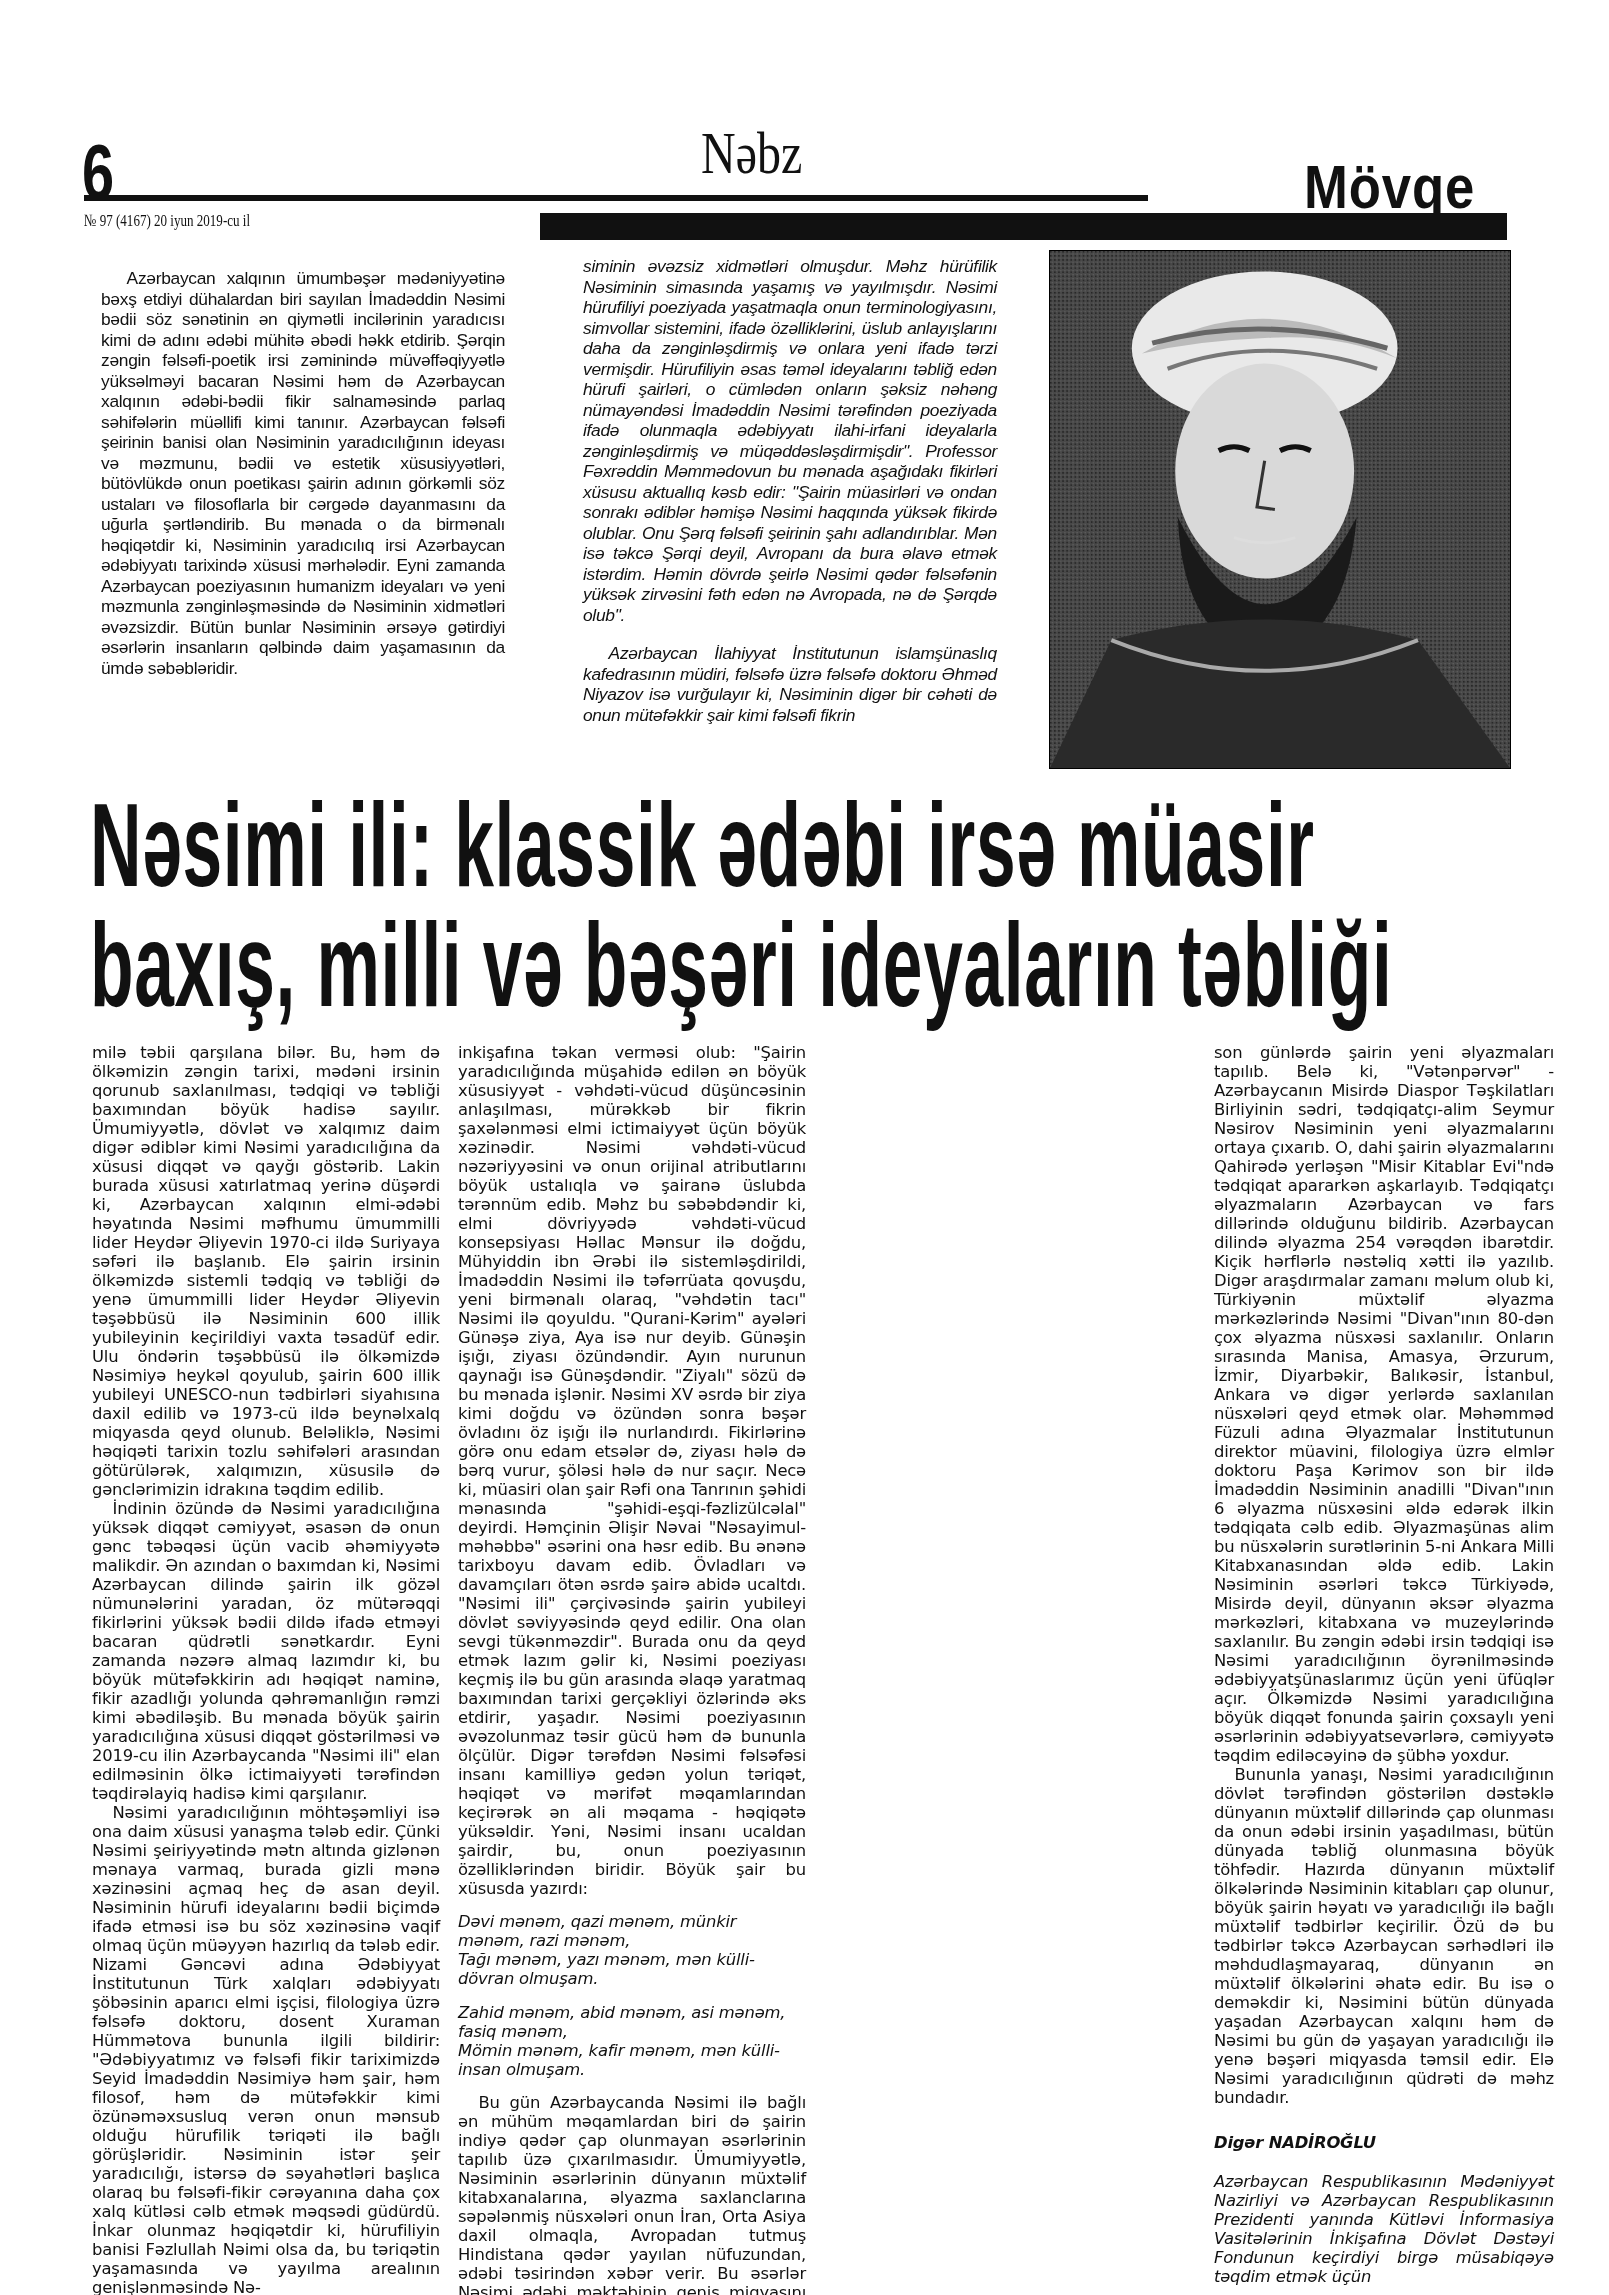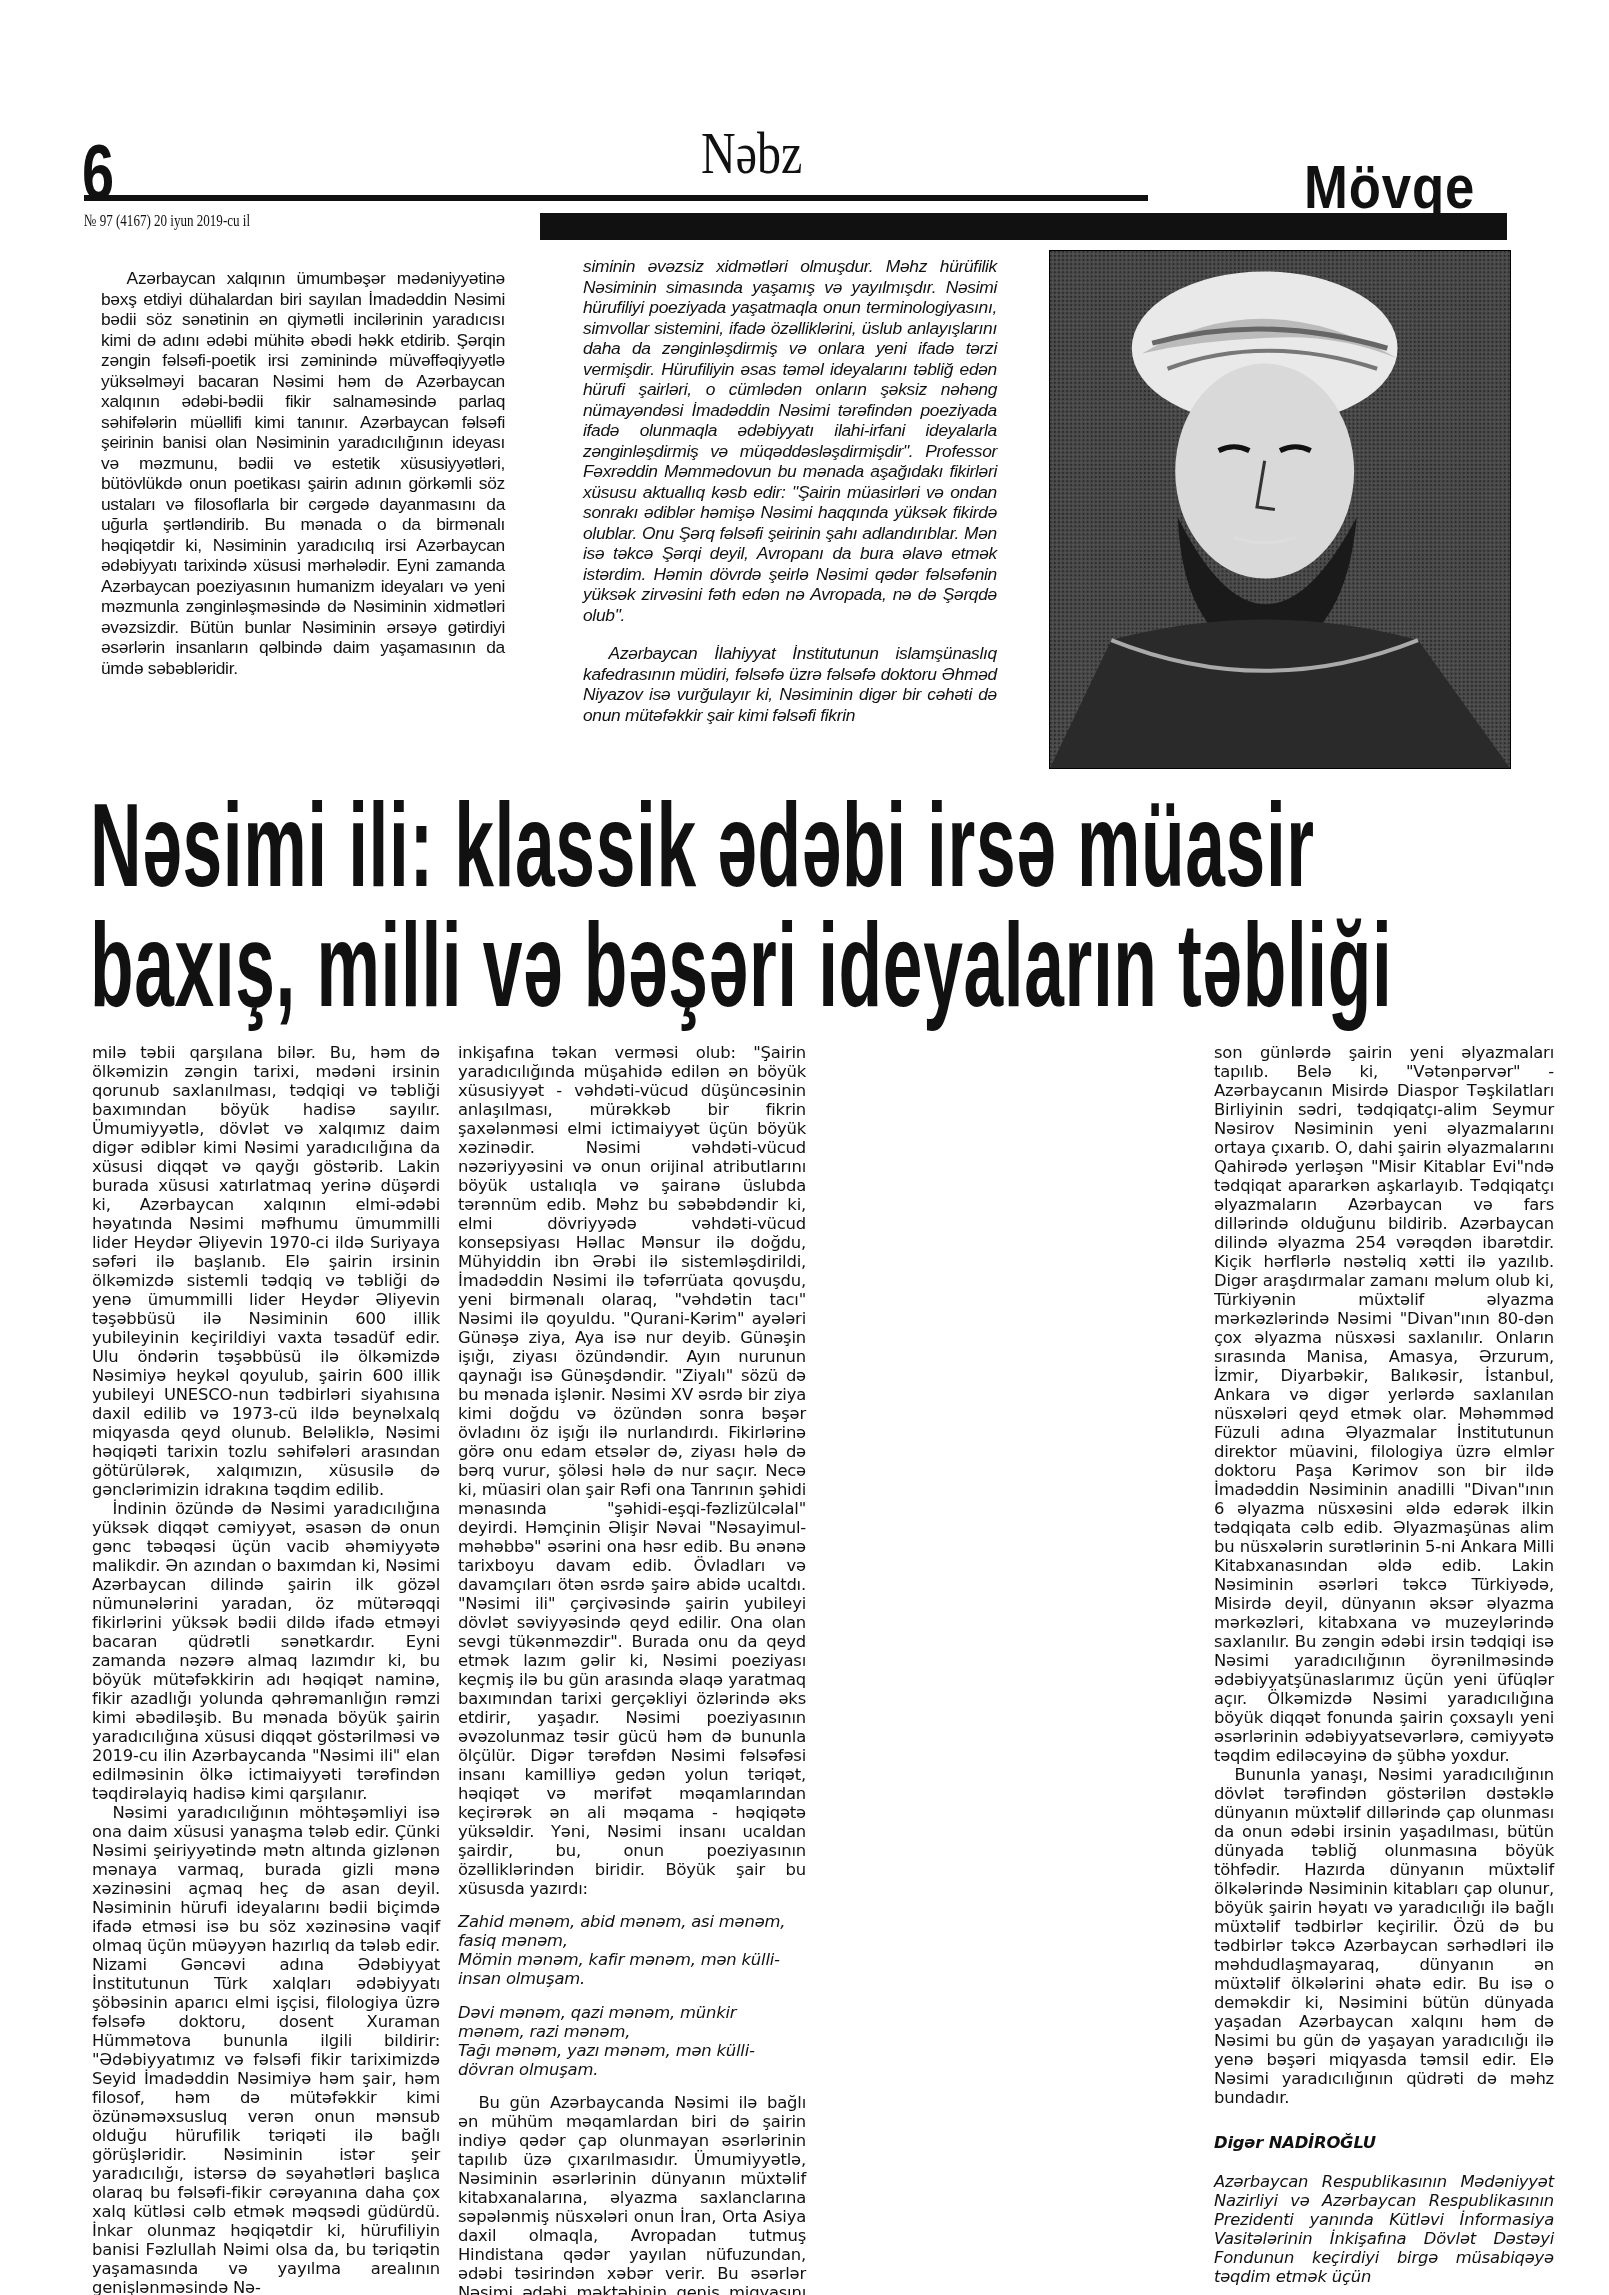--- a/index.html
+++ b/index.html
@@ -86,24 +86,24 @@
 <div class="headline l2">baxış, milli və bəşəri ideyaların təbliği</div>
 
 <div class="bot-col bc1">
   <p class="noindent">milə təbii qarşılana bilər. Bu, həm də ölkəmizin zəngin tarixi, mədəni irsinin qorunub saxlanılması, tədqiqi və təbliği baxımından böyük hadisə sayılır. Ümumiyyətlə, dövlət və xalqımız daim digər ədiblər kimi Nəsimi yaradıcılığına da xüsusi diqqət və qayğı göstərib. Lakin burada xüsusi xatırlatmaq yerinə düşərdi ki, Azərbaycan xalqının elmi-ədəbi həyatında Nəsimi məfhumu ümummilli lider Heydər Əliyevin 1970-ci ildə Suriyaya səfəri ilə başlanıb. Elə şairin irsinin ölkəmizdə sistemli tədqiq və təbliği də yenə ümummilli lider Heydər Əliyevin təşəbbüsü ilə Nəsiminin 600 illik yubileyinin keçirildiyi vaxta təsadüf edir. Ulu öndərin təşəbbüsü ilə ölkəmizdə Nəsimiyə heykəl qoyulub, şairin 600 illik yubileyi UNESCO-nun tədbirləri siyahısına daxil edilib və 1973-cü ildə beynəlxalq miqyasda qeyd olunub. Beləliklə, Nəsimi həqiqəti tarixin tozlu səhifələri arasından götürülərək, xalqımızın, xüsusilə də gənclərimizin idrakına təqdim edilib.</p>
   <p>İndinin özündə də Nəsimi yaradıcılığına yüksək diqqət cəmiyyət, əsasən də onun gənc təbəqəsi üçün vacib əhəmiyyətə malikdir. Ən azından o baxımdan ki, Nəsimi Azərbaycan dilində şairin ilk gözəl nümunələrini yaradan, öz mütərəqqi fikirlərini yüksək bədii dildə ifadə etməyi bacaran qüdrətli sənətkardır. Eyni zamanda nəzərə almaq lazımdır ki, bu böyük mütəfəkkirin adı həqiqət naminə, fikir azadlığı yolunda qəhrəmanlığın rəmzi kimi əbədiləşib. Bu mənada böyük şairin yaradıcılığına xüsusi diqqət göstərilməsi və 2019-cu ilin Azərbaycanda "Nəsimi ili" elan edilməsinin ölkə ictimaiyyəti tərəfindən təqdirəlayiq hadisə kimi qarşılanır.</p>
   <p>Nəsimi yaradıcılığının möhtəşəmliyi isə ona daim xüsusi yanaşma tələb edir. Çünki Nəsimi şeiriyyətində mətn altında gizlənən mənaya varmaq, burada gizli mənə xəzinəsini açmaq heç də asan deyil. Nəsiminin hürufi ideyalarını bədii biçimdə ifadə etməsi isə bu söz xəzinəsinə vaqif olmaq üçün müəyyən hazırlıq da tələb edir. Nizami Gəncəvi adına Ədəbiyyat İnstitutunun Türk xalqları ədəbiyyatı şöbəsinin aparıcı elmi işçisi, filologiya üzrə fəlsəfə doktoru, dosent Xuraman Hümmətova bununla ilgili bildirir: "Ədəbiyyatımız və fəlsəfi fikir tariximizdə Seyid İmadəddin Nəsimiyə həm şair, həm filosof, həm də mütəfəkkir kimi özünəməxsusluq verən onun mənsub olduğu hürufilik təriqəti ilə bağlı görüşləridir. Nəsiminin istər şeir yaradıcılığı, istərsə də səyahətləri başlıca olaraq bu fəlsəfi-fikir cərəyanına daha çox xalq kütləsi cəlb etmək məqsədi güdürdü. İnkar olunmaz həqiqətdir ki, hürufiliyin banisi Fəzlullah Nəimi olsa da, bu təriqətin yaşamasında və yayılma arealının genişlənməsində Nə-</p>
 </div>
 
 <div class="bot-col bc2">
   <p class="noindent">inkişafına təkan verməsi olub: "Şairin yaradıcılığında müşahidə edilən ən böyük xüsusiyyət - vəhdəti-vücud düşüncəsinin anlaşılması, mürəkkəb bir fikrin şaxələnməsi elmi ictimaiyyət üçün böyük xəzinədir. Nəsimi vəhdəti-vücud nəzəriyyəsini və onun orijinal atributlarını böyük ustalıqla və şairanə üslubda tərənnüm edib. Məhz bu səbəbdəndir ki, elmi dövriyyədə vəhdəti-vücud konsepsiyası Həllac Mənsur ilə doğdu, Mühyiddin ibn Ərəbi ilə sistemləşdirildi, İmadəddin Nəsimi ilə təfərrüata qovuşdu, yeni birmənalı olaraq, "vəhdətin tacı" Nəsimi ilə qoyuldu. "Qurani-Kərim" ayələri Günəşə ziya, Aya isə nur deyib. Günəşin işığı, ziyası özündəndir. Ayın nurunun qaynağı isə Günəşdəndir. "Ziyalı" sözü də bu mənada işlənir. Nəsimi XV əsrdə bir ziya kimi doğdu və özündən sonra bəşər övladını öz işığı ilə nurlandırdı. Fikirlərinə görə onu edam etsələr də, ziyası hələ də bərq vurur, şöləsi hələ də nur saçır. Necə ki, müasiri olan şair Rəfi ona Tanrının şəhidi mənasında "şəhidi-eşqi-fəzlizülcəlal" deyirdi. Həmçinin Əlişir Nəvai "Nəsayimul-məhəbbə" əsərini ona həsr edib. Bu ənənə tarixboyu davam edib. Övladları və davamçıları ötən əsrdə şairə abidə ucaltdı. "Nəsimi ili" çərçivəsində şairin yubileyi dövlət səviyyəsində qeyd edilir. Ona olan sevgi tükənməzdir". Burada onu da qeyd etmək lazım gəlir ki, Nəsimi poeziyası keçmiş ilə bu gün arasında əlaqə yaratmaq baxımından tarixi gerçəkliyi özlərində əks etdirir, yaşadır. Nəsimi poeziyasının əvəzolunmaz təsir gücü həm də bununla ölçülür. Digər tərəfdən Nəsimi fəlsəfəsi insanı kamilliyə gedən yolun təriqət, həqiqət və mərifət məqamlarından keçirərək ən ali məqama - həqiqətə yüksəldir. Yəni, Nəsimi insanı ucaldan şairdir, bu, onun poeziyasının özəlliklərindən biridir. Böyük şair bu xüsusda yazırdı:</p>
+  <p class="verse" style="white-space:pre-line">Dəvi mənəm, qazi mənəm, münkir mənəm, razi mənəm,
+Tağı mənəm, yazı mənəm, mən külli-dövran olmuşam.</p>
   <p class="verse" style="white-space:pre-line">Zahid mənəm, abid mənəm, asi mənəm, fasiq mənəm,
 Mömin mənəm, kafir mənəm, mən külli-insan olmuşam.</p>
-  <p class="verse" style="white-space:pre-line">Dəvi mənəm, qazi mənəm, münkir mənəm, razi mənəm,
-Tağı mənəm, yazı mənəm, mən külli-dövran olmuşam.</p>
   <p>Bu gün Azərbaycanda Nəsimi ilə bağlı ən mühüm məqamlardan biri də şairin indiyə qədər çap olunmayan əsərlərinin tapılıb üzə çıxarılmasıdır. Ümumiyyətlə, Nəsiminin əsərlərinin dünyanın müxtəlif kitabxanalarına, əlyazma saxlanclarına səpələnmiş nüsxələri onun İran, Orta Asiya daxil olmaqla, Avropadan tutmuş Hindistana qədər yayılan nüfuzundan, ədəbi təsirindən xəbər verir. Bu əsərlər Nəsimi ədəbi məktəbinin geniş miqyasını da ortaya qoyur. Yeri gəlmişkən qeyd edək ki, elə</p>
 </div>
 
 <div class="bot-col bc4">
   <p class="noindent">son günlərdə şairin yeni əlyazmaları tapılıb. Belə ki, "Vətənpərvər" - Azərbaycanın Misirdə Diaspor Təşkilatları Birliyinin sədri, tədqiqatçı-alim Seymur Nəsirov Nəsiminin yeni əlyazmalarını ortaya çıxarıb. O, dahi şairin əlyazmalarını Qahirədə yerləşən "Misir Kitablar Evi"ndə tədqiqat apararkən aşkarlayıb. Tədqiqatçı əlyazmaların Azərbaycan və fars dillərində olduğunu bildirib. Azərbaycan dilində əlyazma 254 vərəqdən ibarətdir. Kiçik hərflərlə nəstəliq xətti ilə yazılıb. Digər araşdırmalar zamanı məlum olub ki, Türkiyənin müxtəlif əlyazma mərkəzlərində Nəsimi "Divan"ının 80-dən çox əlyazma nüsxəsi saxlanılır. Onların sırasında Manisa, Amasya, Ərzurum, İzmir, Diyarbəkir, Balıkəsir, İstanbul, Ankara və digər yerlərdə saxlanılan nüsxələri qeyd etmək olar. Məhəmməd Füzuli adına Əlyazmalar İnstitutunun direktor müavini, filologiya üzrə elmlər doktoru Paşa Kərimov son bir ildə İmadəddin Nəsiminin anadilli "Divan"ının 6 əlyazma nüsxəsini əldə edərək ilkin tədqiqata cəlb edib. Əlyazmaşünas alim bu nüsxələrin surətlərinin 5-ni Ankara Milli Kitabxanasından əldə edib. Lakin Nəsiminin əsərləri təkcə Türkiyədə, Misirdə deyil, dünyanın əksər əlyazma mərkəzləri, kitabxana və muzeylərində saxlanılır. Bu zəngin ədəbi irsin tədqiqi isə Nəsimi yaradıcılığının öyrənilməsində ədəbiyyatşünaslarımız üçün yeni üfüqlər açır. Ölkəmizdə Nəsimi yaradıcılığına böyük diqqət fonunda şairin çoxsaylı yeni əsərlərinin ədəbiyyatsevərlərə, cəmiyyətə təqdim ediləcəyinə də şübhə yoxdur.</p>
   <p>Bununla yanaşı, Nəsimi yaradıcılığının dövlət tərəfindən göstərilən dəstəklə dünyanın müxtəlif dillərində çap olunması da onun ədəbi irsinin yaşadılması, bütün dünyada təbliğ olunmasına böyük töhfədir. Hazırda dünyanın müxtəlif ölkələrində Nəsiminin kitabları çap olunur, böyük şairin həyatı və yaradıcılığı ilə bağlı müxtəlif tədbirlər keçirilir. Özü də bu tədbirlər təkcə Azərbaycan sərhədləri ilə məhdudlaşmayaraq, dünyanın ən müxtəlif ölkələrini əhatə edir. Bu isə o deməkdir ki, Nəsimini bütün dünyada yaşadan Azərbaycan xalqını həm də Nəsimi bu gün də yaşayan yaradıcılığı ilə yenə bəşəri miqyasda təmsil edir. Elə Nəsimi yaradıcılığının qüdrəti də məhz bundadır.</p>
   <p class="signature">Digər NADİROĞLU</p>
   <p class="note">Azərbaycan Respublikasının Mədəniyyət Nazirliyi və Azərbaycan Respublikasının Prezidenti yanında Kütləvi İnformasiya Vasitələrinin İnkişafına Dövlət Dəstəyi Fondunun keçirdiyi birgə müsabiqəyə təqdim etmək üçün</p>
 </div>
 

